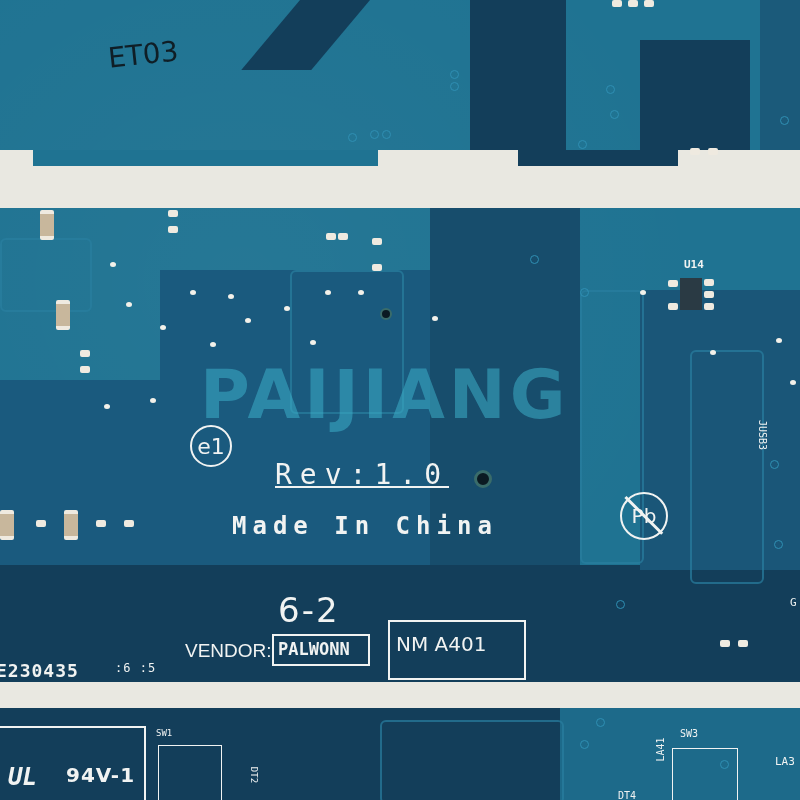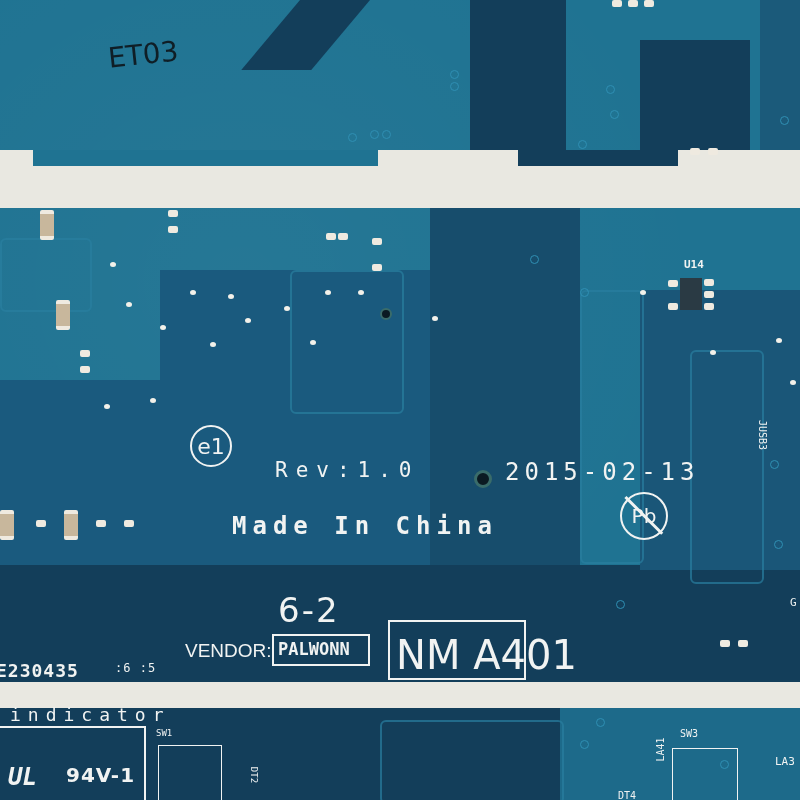--- a/index.html
+++ b/index.html
@@ -48,47 +48,46 @@
   <div class="trace" style="left:290px;top:270px;width:110px;height:140px;"></div>
   <div class="trace" style="left:580px;top:290px;width:60px;height:270px;"></div>
   <div class="trace" style="left:690px;top:350px;width:70px;height:230px;"></div>
   <div class="trace" style="left:380px;top:720px;width:180px;height:80px;"></div>
 
   <div class="strip strip-top"></div>
   <div class="notch" style="left:33px;top:150px;width:345px;height:16px;"></div>
   <div class="notch" style="left:518px;top:150px;width:160px;height:16px;background:#133e5a;"></div>
   <div class="strip strip-bot"></div>
 
+  <div class="watermark">PAIJIANG</div>
 
   <div class="silk-dark" style="left:108px;top:38px;font-family:'DejaVu Sans','Liberation Sans',sans-serif;font-size:28px;transform:rotate(-6deg);">ET03</div>
 
   <div class="circle-mark" style="left:190px;top:425px;width:38px;height:38px;font-size:22px;">
     <span>e1</span>
   </div>
-  <div class="silk" style="left:275px;top:458px;font-size:21px;letter-spacing:8px;">Rev:1.0</div>
+  <div class="silk" style="left:275px;top:458px;font-size:28px;letter-spacing:8px;text-decoration:underline;">Rev:1.0</div>
   <div class="hole" style="left:474px;top:470px;"></div>
-  <div class="silk" style="left:505px;top:458px;font-size:24px;letter-spacing:5px;">2015-02-13</div>
   <div class="silk" style="left:232px;top:512px;font-size:24px;letter-spacing:6px;font-weight:bold;">Made In China</div>
   <div class="circle-mark" style="left:620px;top:492px;width:44px;height:44px;font-size:20px;">
     <span>Pb</span>
     <div style="position:absolute;left:-4px;top:20px;width:52px;height:2.5px;background:#f1f3f2;transform:rotate(45deg);"></div>
   </div>
 
   <div class="silk" style="left:278px;top:590px;font-family:'DejaVu Sans','Liberation Sans',sans-serif;font-size:34px;letter-spacing:2px;">6-2</div>
   <div class="silk" style="left:185px;top:640px;font-family:Liberation Sans, sans-serif;font-size:19px;letter-spacing:0;">VENDOR:</div>
   <div class="box" style="left:272px;top:634px;width:94px;height:28px;">
     <span class="silk" style="position:absolute;left:4px;top:3px;font-size:17px;letter-spacing:0;font-weight:bold;">PALWONN</span>
   </div>
   <div class="box" style="left:388px;top:620px;width:134px;height:56px;">
-    <span class="silk" style="position:absolute;left:6px;top:10px;font-family:'DejaVu Sans','Liberation Sans',sans-serif;font-size:40px;letter-spacing:0;">NM A401</span>
+    <span class="silk" style="position:absolute;left:6px;top:10px;font-family:'DejaVu Sans','Liberation Sans',sans-serif;font-size:20px;letter-spacing:0;">NM A401</span>
   </div>
   <div class="silk" style="left:-4px;top:660px;font-size:18px;font-weight:bold;letter-spacing:1px;">E230435</div>
   <div class="silk" style="left:115px;top:661px;font-size:12px;letter-spacing:1px;">:6 :5</div>
 
-  <div class="silk" style="left:10px;top:704px;font-size:18px;letter-spacing:7px;">indicator</div>
   <div class="box" style="left:-4px;top:726px;width:146px;height:80px;"></div>
   <div class="silk" style="left:8px;top:763px;font-size:24px;font-weight:bold;font-style:italic;letter-spacing:0;">UL</div>
   <div class="silk" style="left:66px;top:763px;font-family:'DejaVu Sans','Liberation Sans',sans-serif;font-size:20px;font-weight:bold;letter-spacing:1px;">94V-1</div>
 
   <div class="silk" style="left:684px;top:258px;font-size:11px;letter-spacing:0;font-weight:bold;">U14</div>
   <div class="chip" style="left:680px;top:278px;width:22px;height:32px;"></div>
   <div class="pad" style="left:668px;top:280px;"></div>
   <div class="pad" style="left:668px;top:303px;"></div>
   <div class="pad" style="left:704px;top:279px;"></div>
   <div class="pad" style="left:704px;top:291px;"></div>

